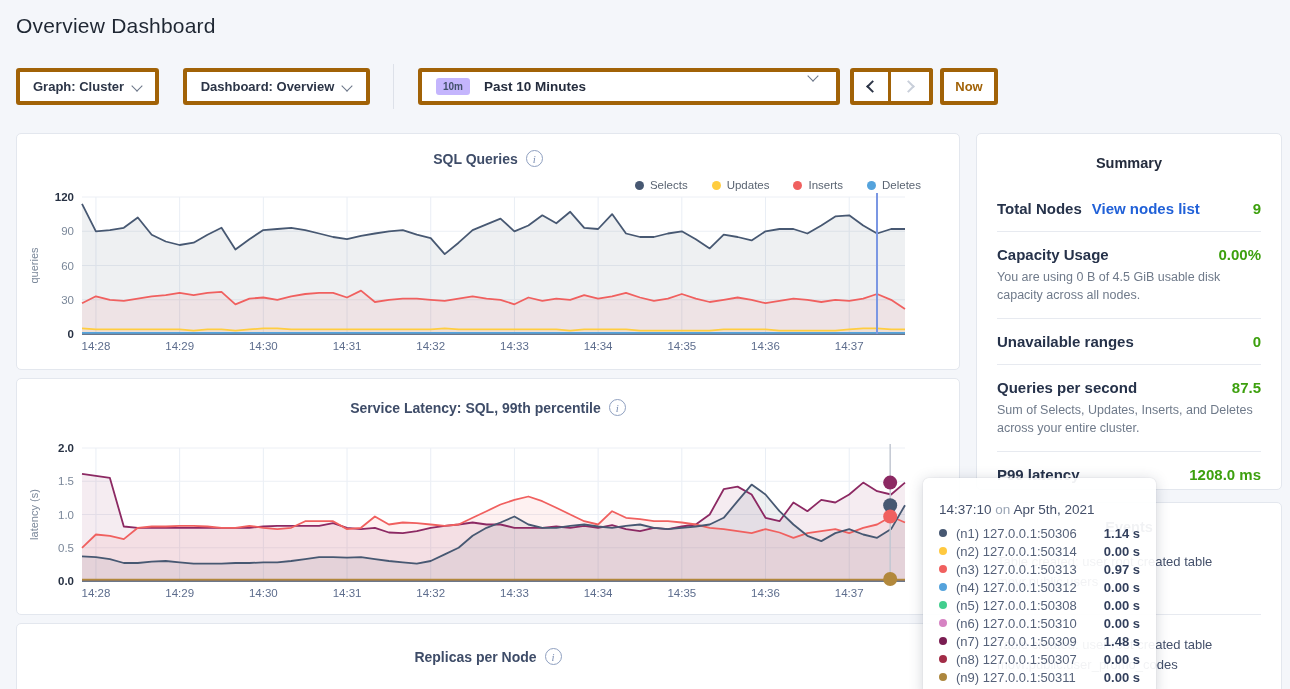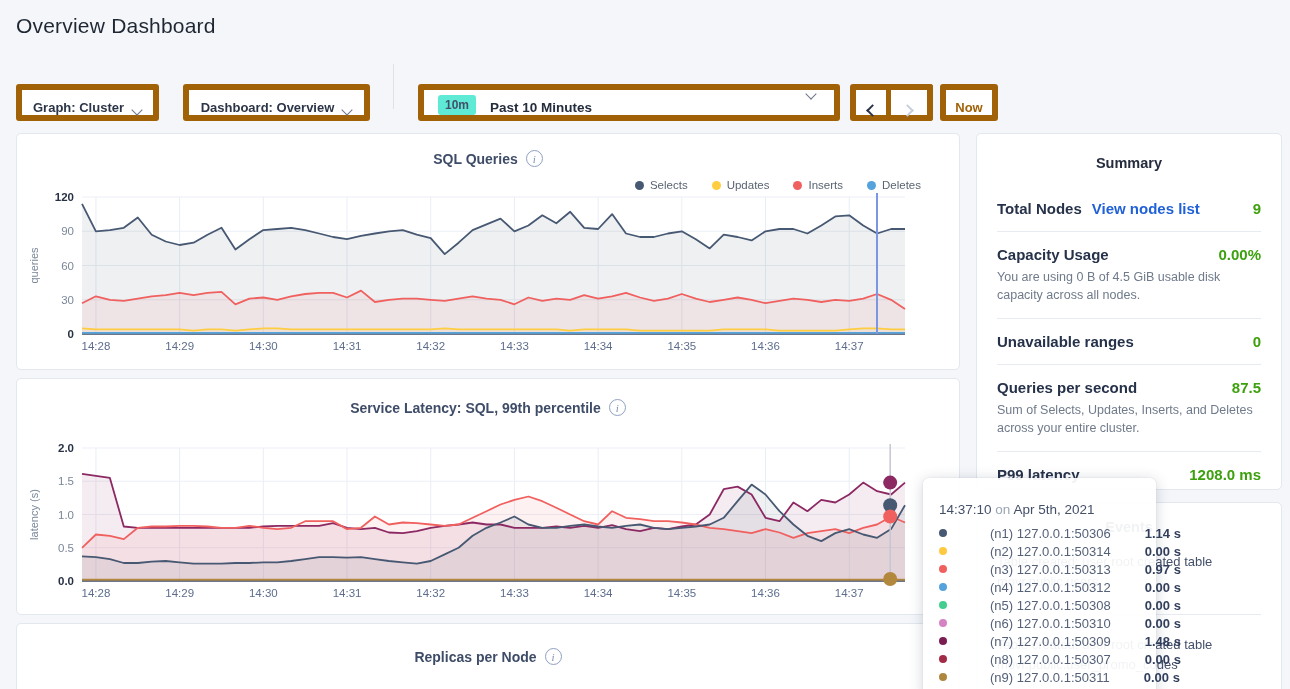--- a/index.html
+++ b/index.html
@@ -1,30 +1,30 @@
 <!DOCTYPE html>
 <html><head>
 <meta charset="utf-8">
 <style>
   * { margin:0; padding:0; box-sizing:border-box; }
   html,body { width:1290px; height:689px; overflow:hidden;
     font-family:"Liberation Sans", sans-serif; background:#f4f6fa; color:#242c3d; }
   .page-title { position:absolute; left:16px; top:14px; font-size:21px; font-weight:400; color:#1f2733; letter-spacing:.2px; }
 
   
-  .ctl { position:absolute; top:68px; height:37px; background:#fff; border:6px solid #a16207; border-radius:3px;
-         display:flex; align-items:flex-end; justify-content:center; font-size:13px; font-weight:700; color:#2c3547; cursor:pointer;margin-top:16px; }
+  .ctl { position:absolute; top:68px; height:37px; background:#fff; border:4px solid #a16207; border-radius:3px;
+         display:flex; align-items:center; justify-content:center; font-size:13px; font-weight:700; color:#2c3547; cursor:pointer; }
   .dd-graph { left:16px; width:143px; }
   .dd-dash  { left:183px; width:187px; }
   .chev { width:9px; height:9px; margin-left:9px; position:relative; top:-2px; }
   .chev::after { content:""; position:absolute; left:0; top:2px; width:7px; height:7px;
          border-right:1.5px solid #6b7688; border-bottom:1.5px solid #6b7688; transform:rotate(45deg); }
   .vdiv { position:absolute; left:393px; top:64px; width:1px; height:45px; background:#dde1e9; }
   .timesel { left:418px; width:422px; justify-content:flex-start; padding:0 14px; }
-  .range-badge { background:#5eead4; color:#42506b; font-size:12px; font-weight:700; border-radius:3px; padding:3px 7px; margin-right:14px; }
+  .range-badge { background:#c4b5fd; color:#42506b; font-size:10px; font-weight:700; border-radius:3px; padding:3px 7px; margin-right:14px; }
   .range-label { font-size:13.5px; font-weight:700; color:#242c3d; }
   .timesel .chev { position:absolute; right:18px; }
   .navbtn { width:42px; font-size:16px; }
   .btn-prev { left:850px; border-top-right-radius:0; border-bottom-right-radius:0; color:#2c3547; }
   .btn-next { left:891px; border-left:none; border-top-left-radius:0; border-bottom-left-radius:0; color:#c9cfda; }
   .btn-now  { left:940px; width:58px; color:#a16207; font-size:13px; }
   .arrow { width:9px; height:9px; border-right:2px solid currentColor; border-bottom:2px solid currentColor; display:inline-block; }
   .arrow.left  { transform:rotate(135deg); margin-left:3px; }
   .arrow.right { transform:rotate(-45deg); margin-right:3px; }
 
@@ -66,21 +66,21 @@
   .event-item { padding:0 20px; font-size:13px; color:#44506a; line-height:1.55; }
   .e1 { margin-top:17px; }
   .event-div { height:1px; background:#e7eaf0; margin:22px 20px 20px; }
 
   
   .tooltip { position:absolute; left:923px; top:478px; width:233px; z-index:30;
      background:rgba(255,255,255,.93); border-radius:6px; padding:24px 16px 12px;
      box-shadow:0 2px 14px rgba(50,60,80,.22), 0 0 1px rgba(50,60,80,.3); }
   .tt-head { font-size:13.5px; color:#44506a; margin-bottom:7px; }
   .tt-on { color:#9aa5b5; }
-  .tt-row { display:flex; align-items:center; height:18px; font-size:13px; color:#556179; white-space:nowrap;gap:34px; }
+  .tt-row { display:flex; align-items:center; height:18px; font-size:13px; color:#556179; white-space:nowrap; }
   .tt-dot { width:8px; height:8px; border-radius:50%; margin-right:9px; flex:none; }
   .tt-val { margin-left:auto; font-weight:700; color:#323f5c; }
 </style>
 </head>
 <body>
 
 <div class="page-title">Overview Dashboard</div>
 
 <div class="ctl dd-graph">
   <span>Graph: Cluster</span>

